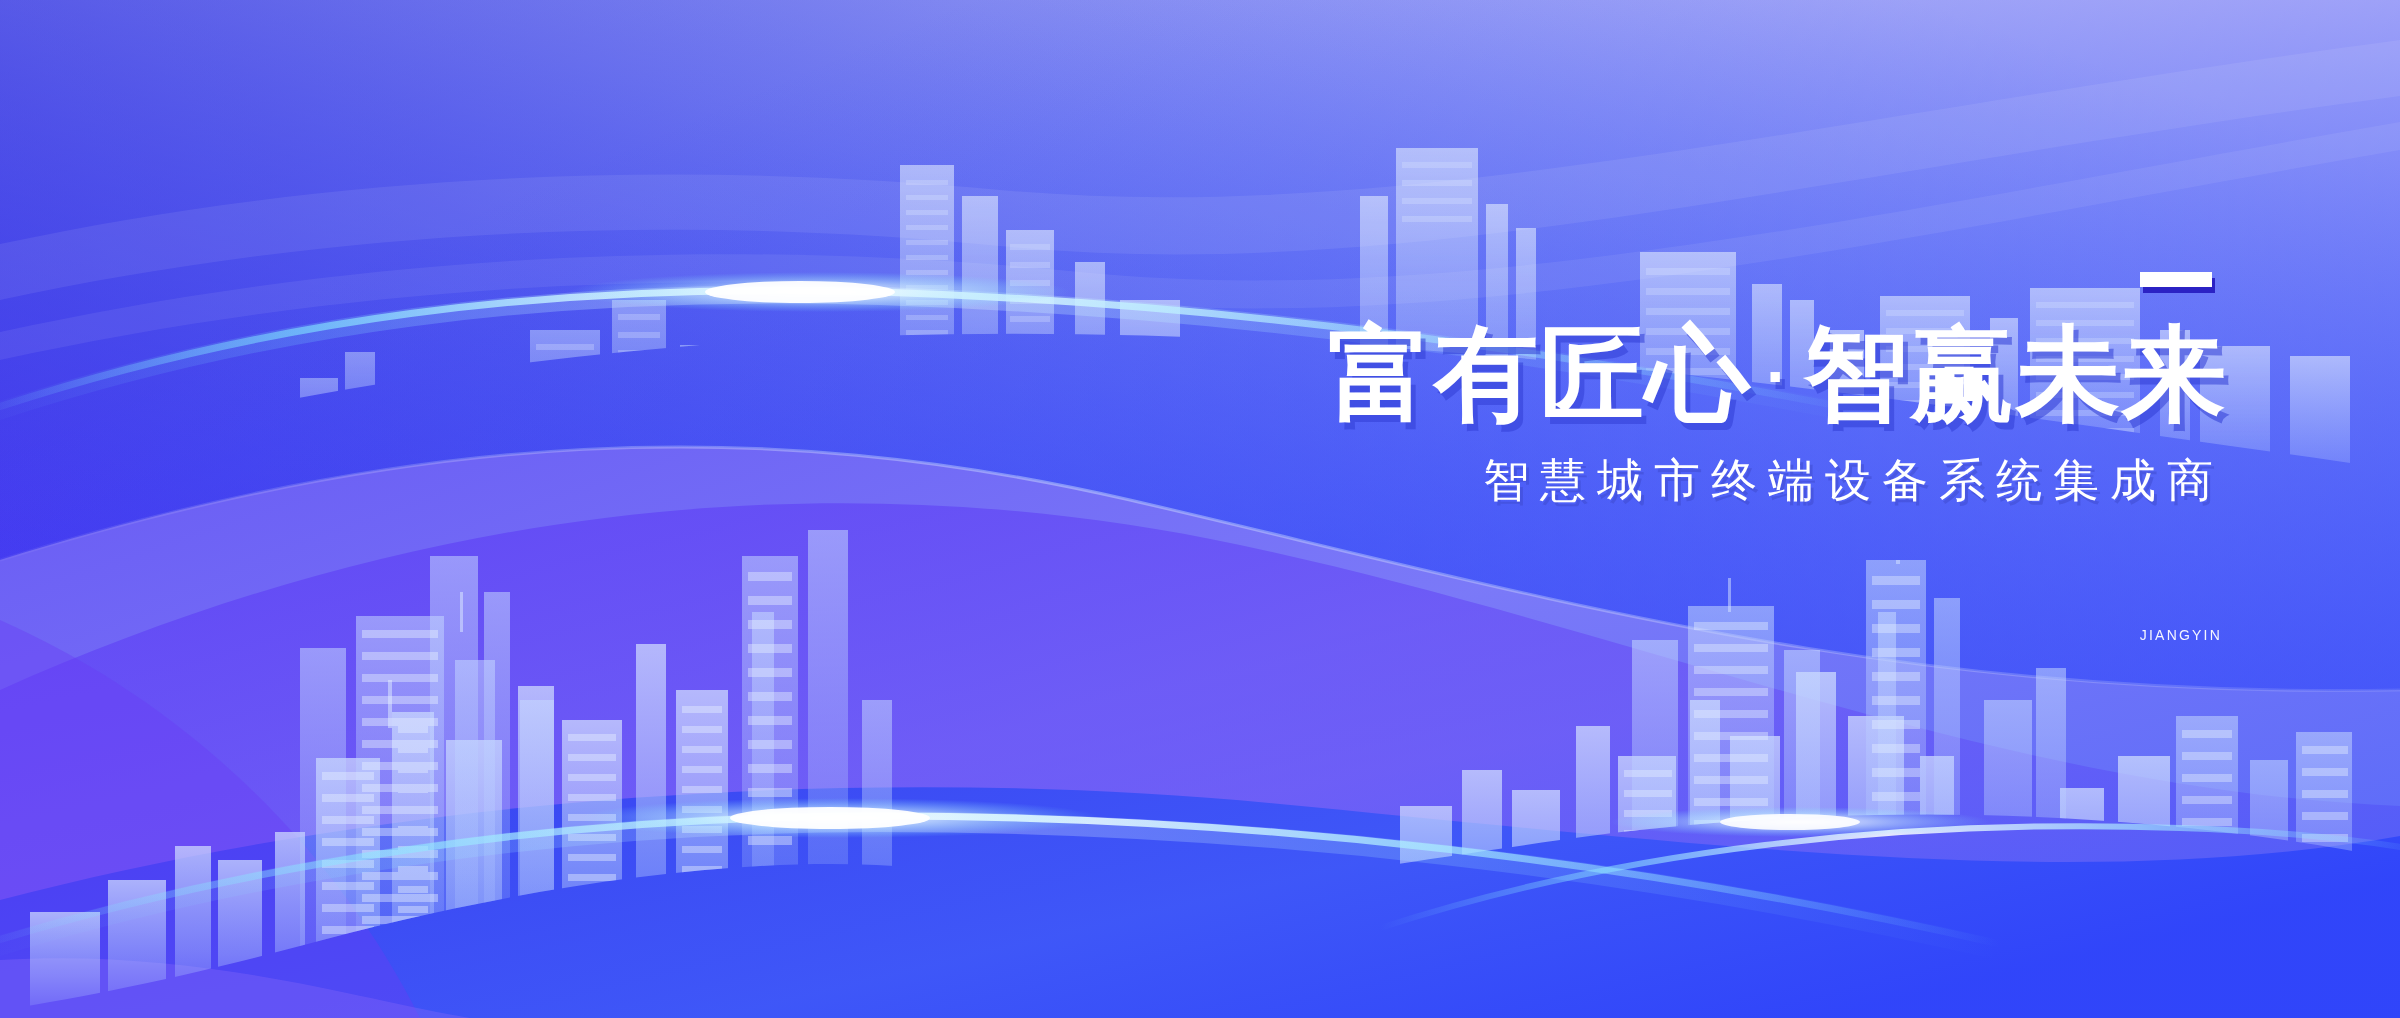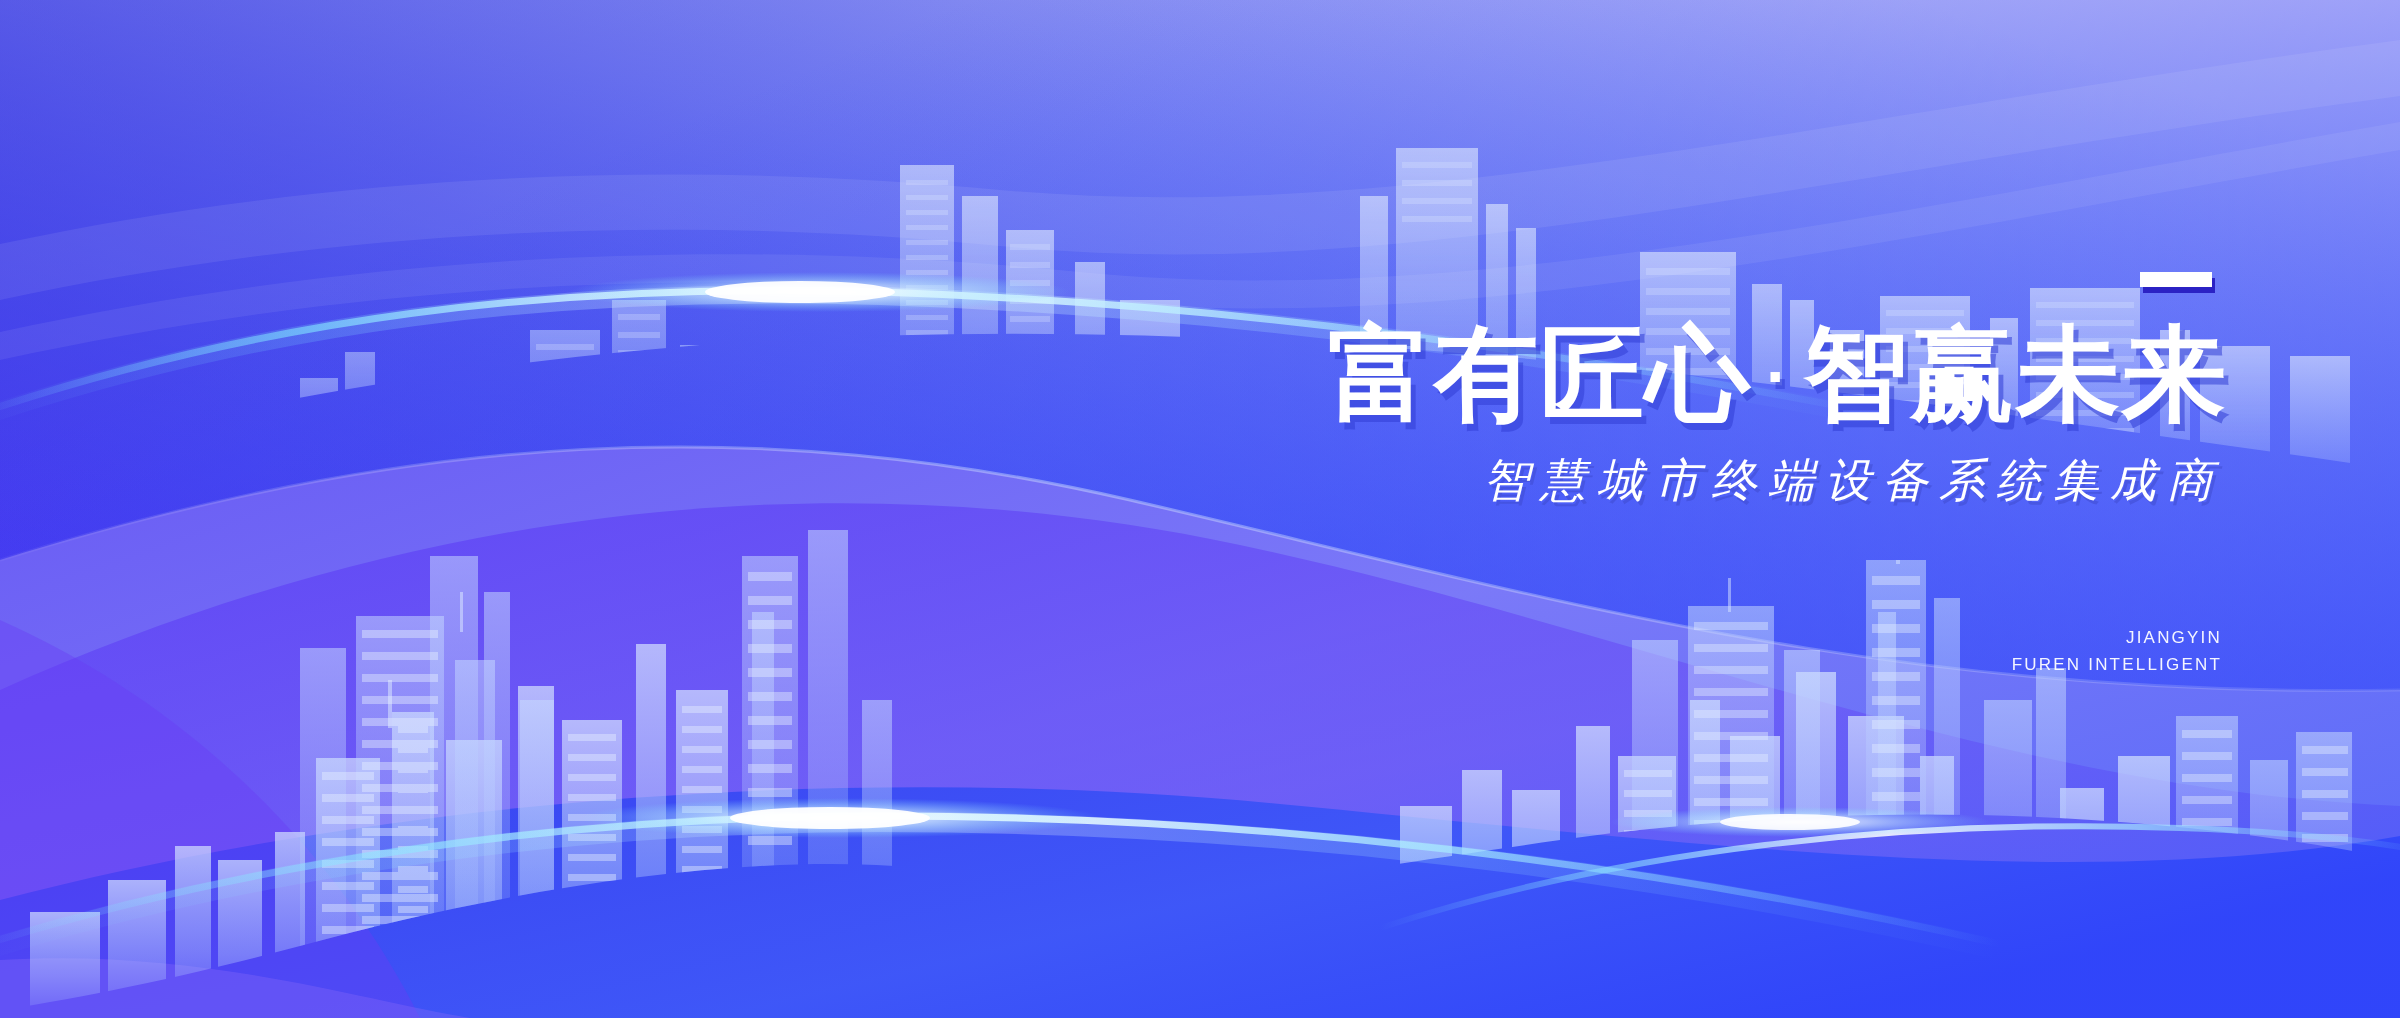--- a/index.html
+++ b/index.html
@@ -62,25 +62,24 @@
   .subtitle {
     margin: 26px 6px 0 0;
     font-size: 46px;
     line-height: 1.1;
     font-weight: 400;
     color: #ffffff;
     letter-spacing: 11px;
     white-space: nowrap;
     text-shadow: 3px 4px 0 rgba(60, 70, 200, 0.45);
     padding-right: 2px;
-    font-style: italic;
   }
   .company {
     margin: 118px 10px 0 0;
-    font-size: 17px;
+    font-size: 14px;
     line-height: 1.62;
     font-weight: 400;
     color: rgba(255,255,255,0.94);
     letter-spacing: 2.2px;
     white-space: nowrap;
   }
   .company div { margin: 0; }
 </style>
 </head>
 <body>
@@ -585,18 +584,17 @@
     <div class="accent-dash"></div>
 
     <h1 class="headline">
       <span>富有匠心</span><span class="sep">·</span><span>智赢未来</span>
     </h1>
 
     <p class="subtitle">智慧城市终端设备系统集成商</p>
 
     <div class="company">
       <div>JIANGYIN</div>
-      <div>FUREN INTELLIGENT</div>
     </div>
 
   </div>
 
 </div>
 
 </body></html>

